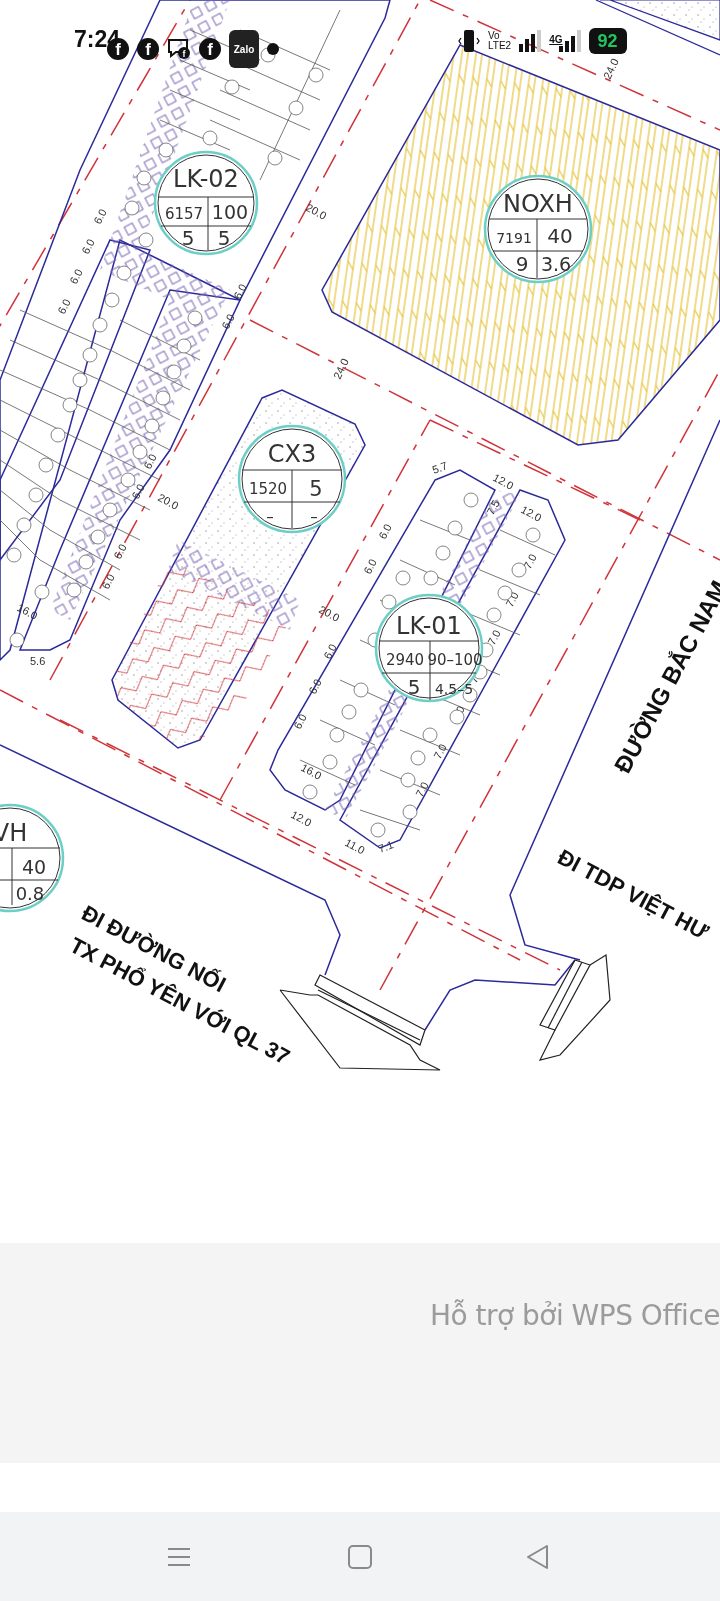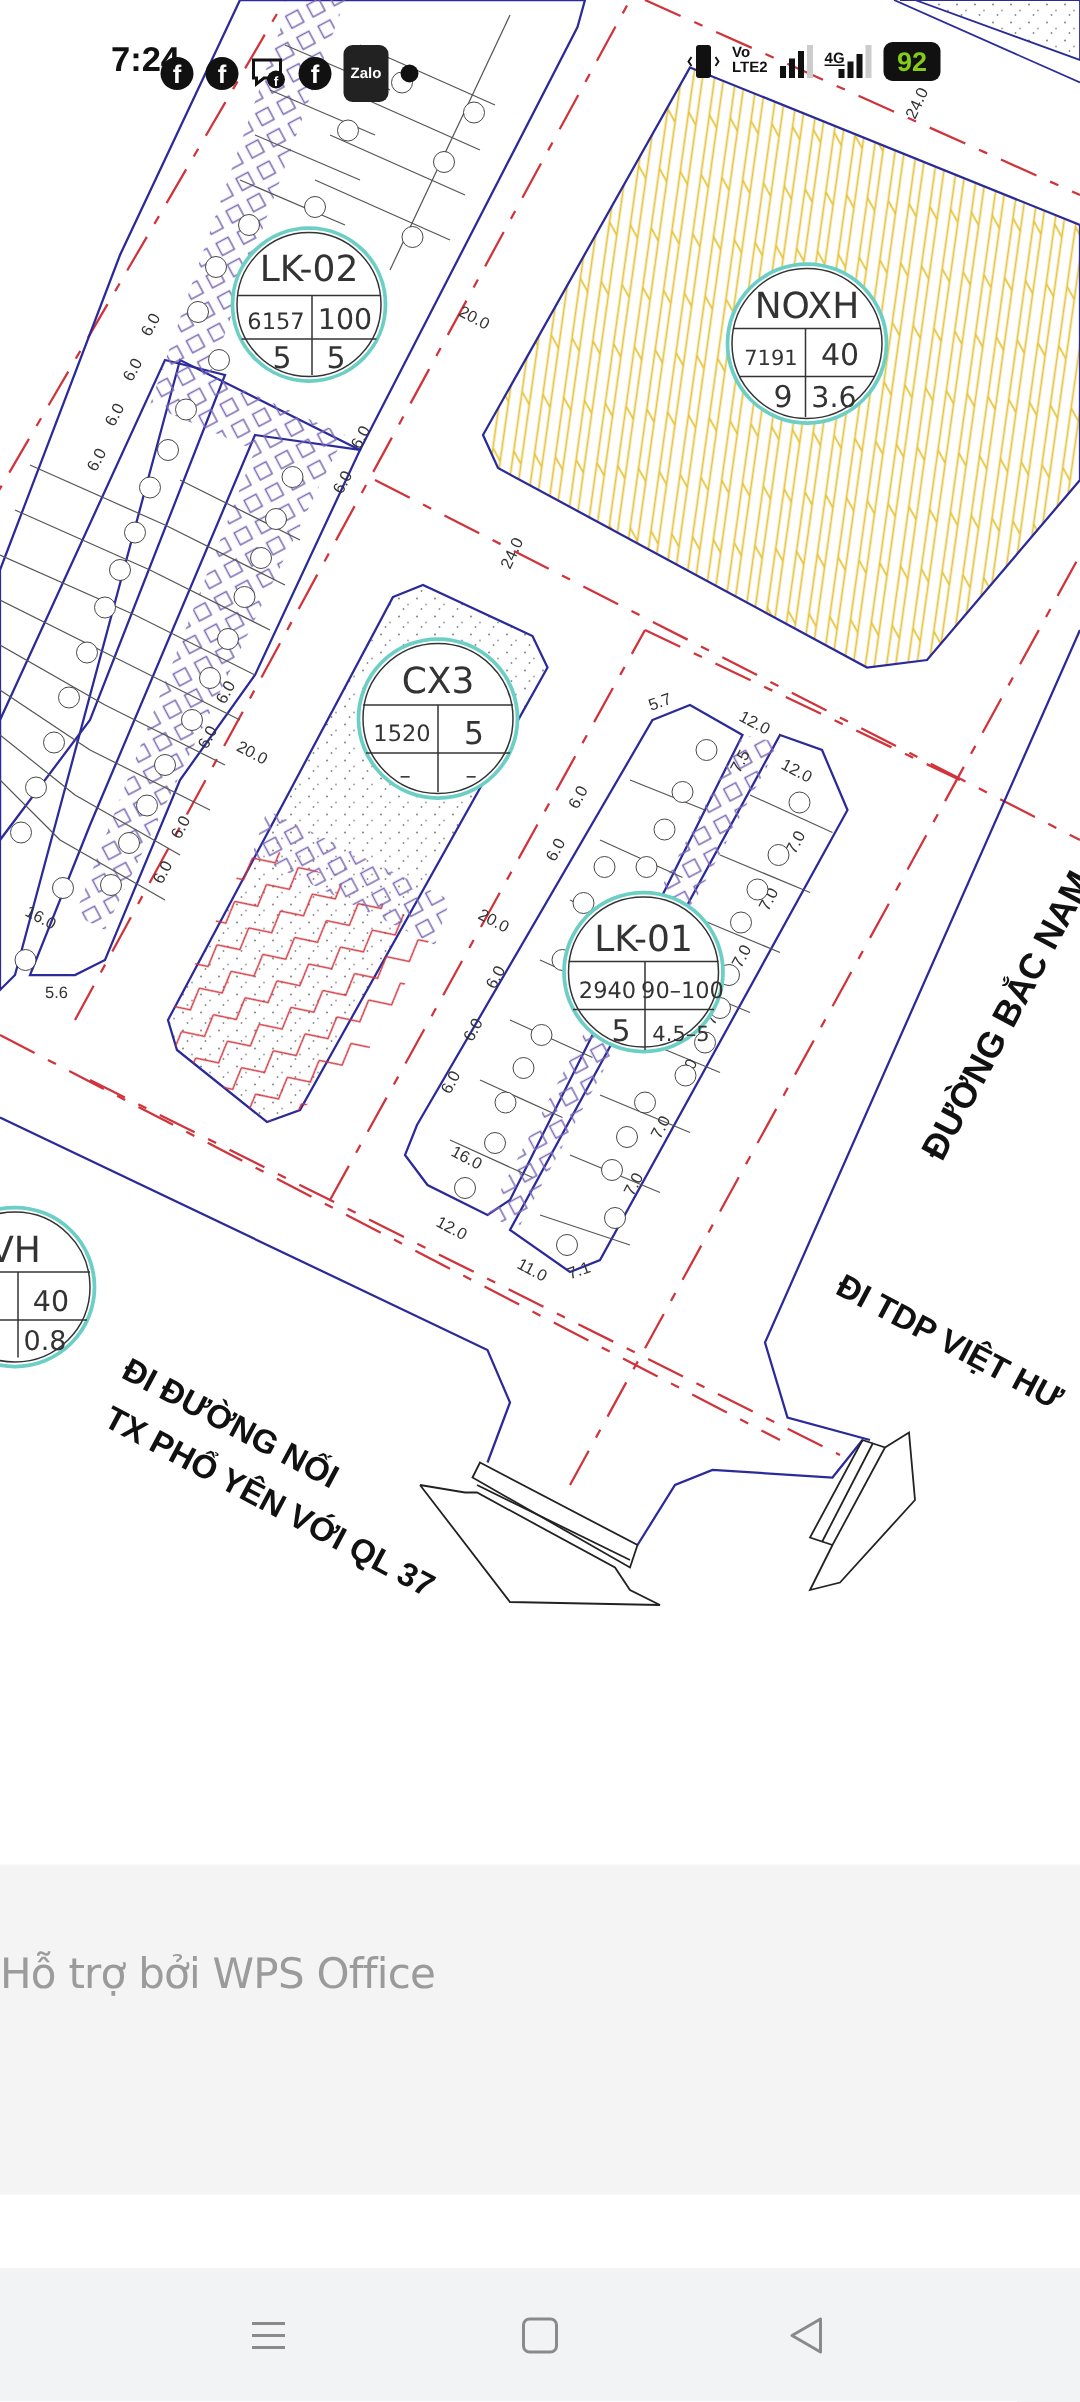--- a/index.html
+++ b/index.html
@@ -7,28 +7,28 @@
   .map { position:absolute; left:0; top:0; width:720px; height:1120px; overflow:hidden; }
   .map svg { display:block; }
   .status-bar { position:absolute; left:0; top:18px; width:720px; height:48px; }
   .sb-time { position:absolute; left:42px; top:8px; font-size:23px; font-weight:bold; color:#111; font-family:"Liberation Sans", sans-serif;margin-left:32px; }
   .sb-icons-left { position:absolute; left:107px; top:12px; display:flex; gap:8px; align-items:center; }
   .fb { width:22px; height:22px; border-radius:50%; background:#111; color:#fff; font-weight:bold; font-size:17px; display:flex; align-items:flex-end; justify-content:center; overflow:hidden; font-family:"Liberation Sans", sans-serif; line-height:20px; }
   .msg { width:24px; height:22px; position:relative; }
   .zalo { width:30px; height:38px; background:#222; color:#fff; border-radius:6px; font-size:10px; font-weight:bold; display:flex; align-items:center; justify-content:center; }
   .dot { width:12px; height:12px; background:#111; border-radius:50%; }
   .sb-icons-right { position:absolute; left:458px; top:10px; display:flex; align-items:center; gap:8px; }
-  .volte { font-size:10px; font-weight:bold; line-height:10px; color:#111; }
-  .battery { background:#111; color:#84cc16; font-weight:bold; font-size:18px; border-radius:6px; padding:1px 9px; height:24px; line-height:24px; }
+  .volte { font-size:10px; font-weight:normal; line-height:10px; color:#111; }
+  .battery { background:#111; color:#22c55e; font-weight:bold; font-size:18px; border-radius:6px; padding:1px 9px; height:24px; line-height:24px; }
   .bars { display:flex; align-items:flex-end; gap:2px; height:22px; }
   .bars span { width:4px; background:#111; display:block; }
   .bars span.off { background:#ccc; }
   .tag4g { font-size:10px; font-weight:bold; color:#111; position:relative; top:-7px; margin-right:-4px;text-decoration:underline; }
   .footer-band { position:absolute; left:0; top:1243px; width:720px; height:220px; background:#f4f4f4; }
-  .footer-text { position:absolute; left:0; width:720px; top:56px; text-align:left; font-size:28px; color:#9b9b9b; font-family:"DejaVu Sans", sans-serif; font-weight:normal; letter-spacing:-0.5px; }
+  .footer-text { position:absolute; left:0; width:720px; top:56px; text-align:right; font-size:28px; color:#9b9b9b; font-family:"DejaVu Sans", sans-serif; font-weight:normal; letter-spacing:-0.5px; }
   .navbar { position:absolute; left:0; top:1512px; width:720px; height:89px; background:#f2f3f5; }
   .nav-btn { position:absolute; top:0; width:120px; height:89px; display:flex; align-items:center; justify-content:center; cursor:pointer; }
   .rotlabel { font-family:"Liberation Sans", sans-serif; font-weight:bold; fill:#111; }
   .dim { font-family:"Liberation Sans", sans-serif; font-size:11px; fill:#333; }
   .cellt { font-family:"DejaVu Sans", sans-serif; fill:#333; }
 </style>
 </head>
 <body>
 
 <div class="map">

